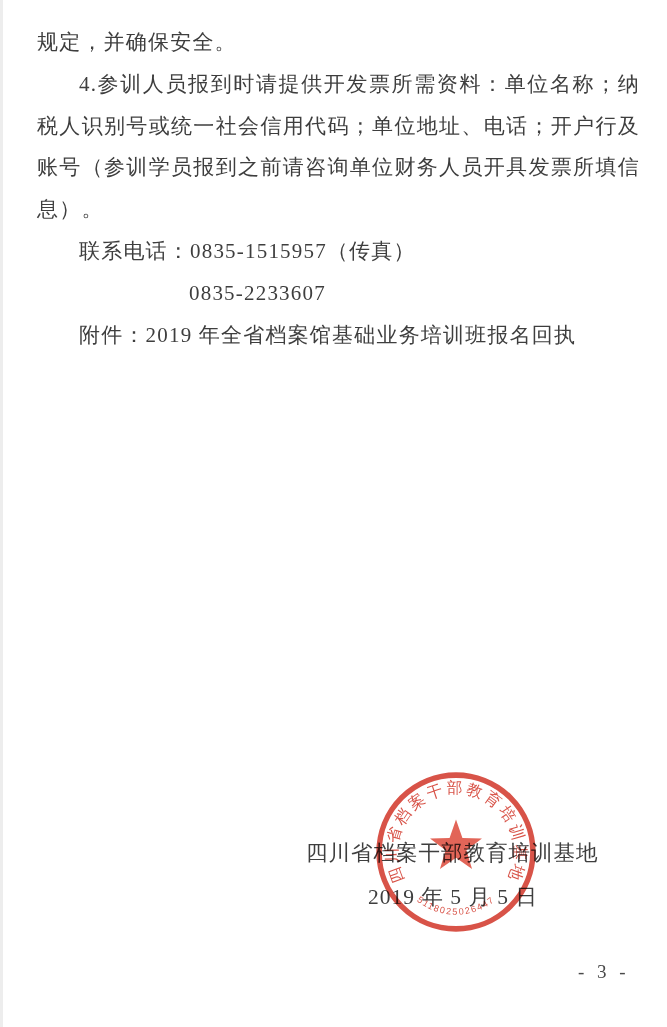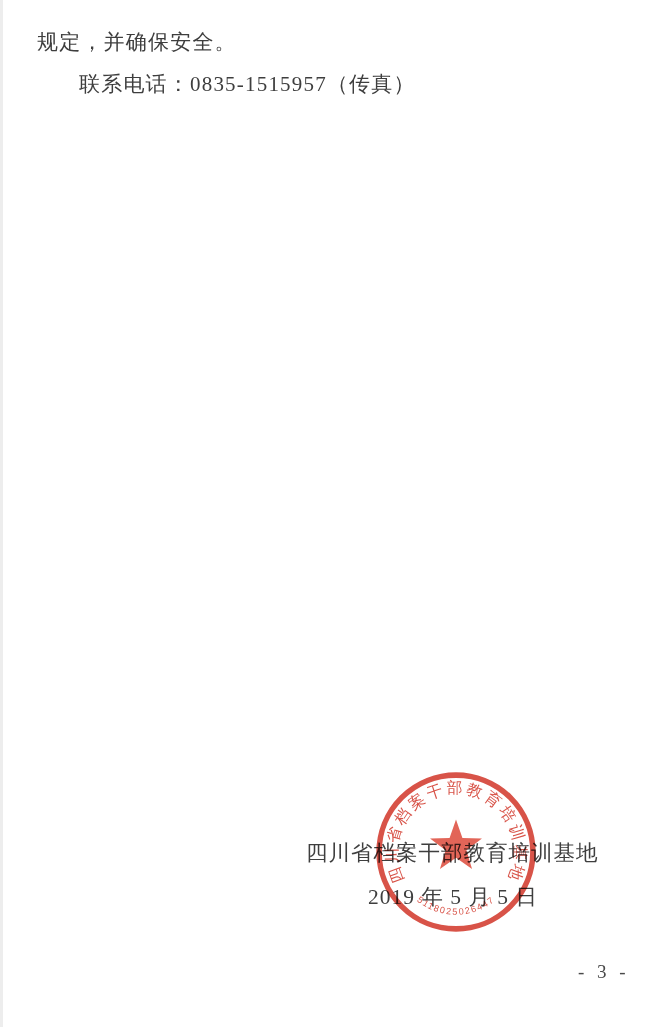--- a/index.html
+++ b/index.html
@@ -55,26 +55,29 @@
 </style>
 </head>
 <body>
 
 <div class="page">
 
   <div class="content">
     <p class="para no-indent">规定，并确保安全。</p>
 
 
+    <p class="para indent">4.参训人员报到时请提供开发票所需资料：单位名称；纳税人识别号或统一社会信用代码；单位地址、电话；开户行及账号（参训学员报到之前请咨询单位财务人员开具发票所填信息）。</p>
 
 
     <p class="para indent plain">联系电话：0835-1515957（传真）</p>
 
+    <p class="para phone2">0835-2233607</p>
 
 
+    <p class="para indent plain">附件：2019 年全省档案馆基础业务培训班报名回执</p>
   </div>
 
   <div class="sig-org">四川省档案干部教育培训基地</div>
 
   <div class="sig-date">2019 年 5 月 5 日</div>
 
   <div class="seal">
     <svg viewBox="0 0 170 170" width="172" height="172" xmlns="http://www.w3.org/2000/svg">
       <defs>
         <path id="sealArcTop" d="M 30.5 104.8 A 58 58 0 1 1 139.5 104.8" fill="none"></path>

